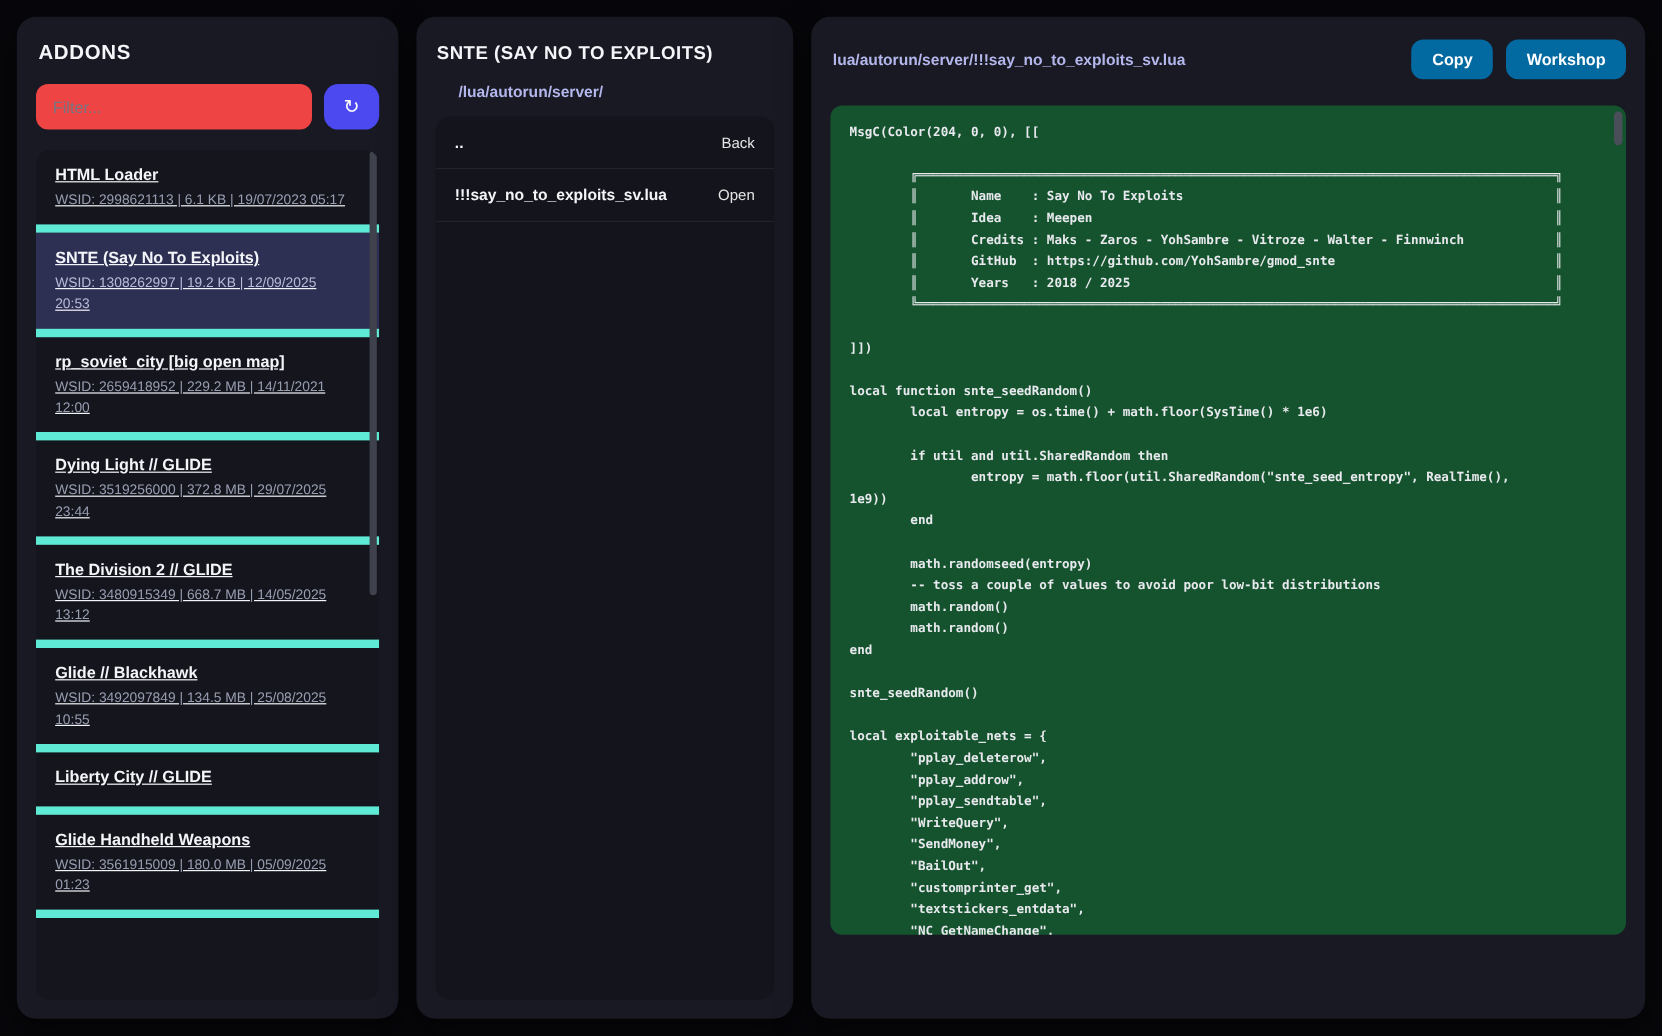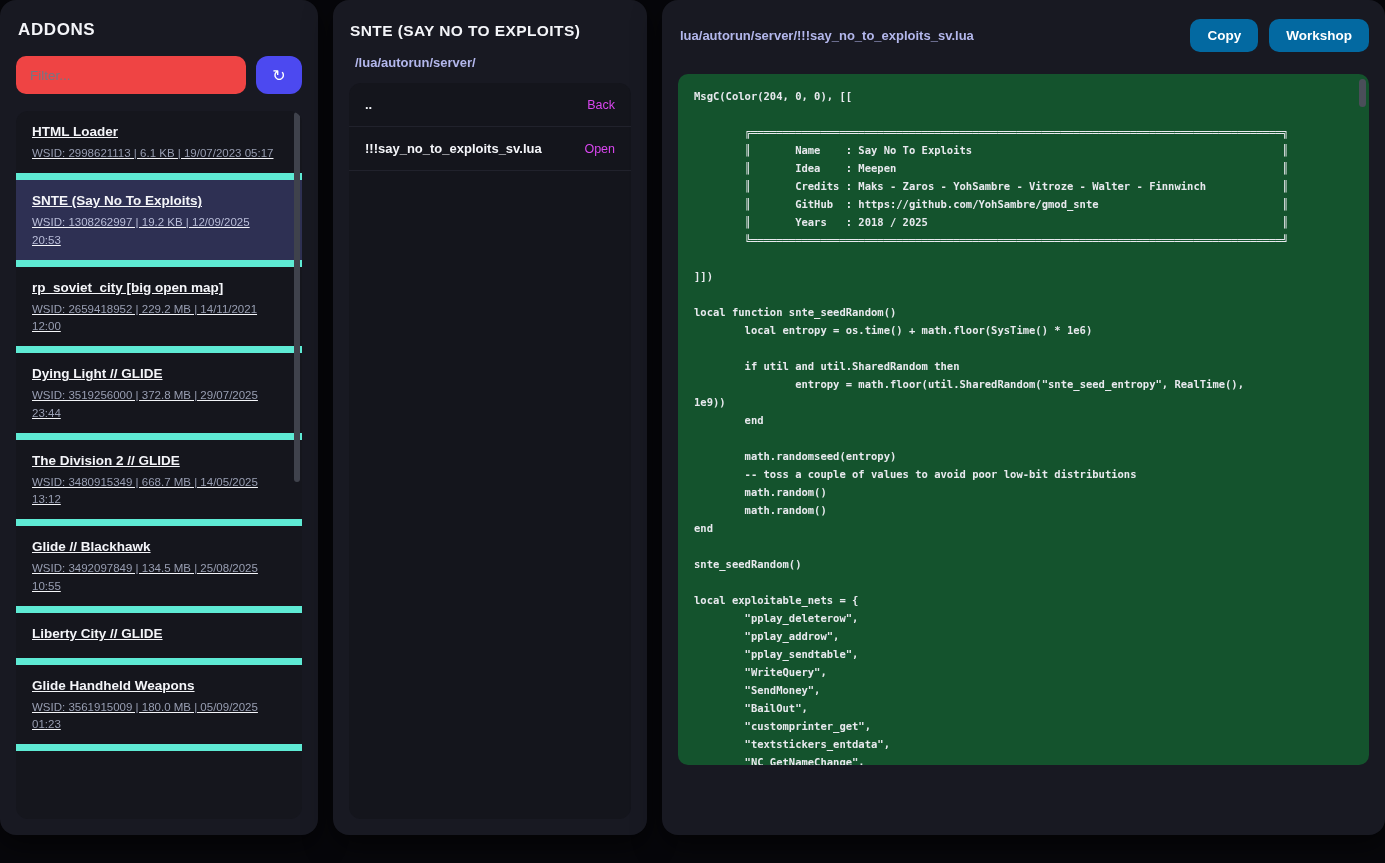--- a/index.html
+++ b/index.html
@@ -2,21 +2,21 @@
 <html><head>
 <meta charset="utf-8">
 <style>
   * { box-sizing: border-box; }
   html, body { margin: 0; padding: 0; background: #07070b; }
   body {
     width: 1385px; height: 863px; overflow: hidden;
     font-family: "Liberation Sans", sans-serif;
     color: #f4f5f9;
   }
-  .page { display: flex; gap: 15px; width: 1385px; height: 863px; }
+  .page { display: flex; gap: 15px; padding: 14px; width: 1385px; height: 863px; }
   .panel {
     background: #181922; border-radius: 16px; height: 835px;
     box-shadow: 0 10px 28px rgba(0,0,0,.55);
   }
 
   
   .addons-panel { width: 318px; padding: 16px; display: flex; flex-direction: column; }
   .panel-title {
     font-size: 17px; font-weight: 700; letter-spacing: .6px;
     color: #f4f5f9; margin: 4px 0 16px 2px;
@@ -43,28 +43,28 @@
   .addon-meta { font-size: 11.5px; line-height: 1.5; color: #989eb2; }
   .addon-row.selected .addon-meta { color: #b9bdd8; }
   .list-thumb {
     position: absolute; top: 1px; right: 2px; width: 6px; height: 370px;
     border-radius: 3px; background: #3f424c;
   }
 
   
   .files-panel { width: 314px; padding: 16px; display: flex; flex-direction: column; }
   .files-title { font-size: 15.5px; font-weight: 700; letter-spacing: .4px; margin: 6px 0 0 1px; }
-  .files-path { color: #b3b7ec; font-size: 13px; font-weight: 600; margin: 15px 0 13px 6px; }
+  .files-path { color: #b3b7ec; font-size: 13px; font-weight: 600; margin: 15px 0 13px 19px; }
   .file-list { flex: 1; background: #14151c; border-radius: 12px; overflow: hidden; }
   .file-row {
     display: flex; justify-content: space-between; align-items: center;
     padding: 14px 16px; border-bottom: 1px solid #21222c; cursor: pointer;
   }
   .file-name { font-size: 13px; font-weight: 700; color: #f4f5f9; }
-  .file-action { font-size: 12.5px; color: #d946ef; }
+  .file-action { font-size: 12.5px; color: #e5e5e5; }
 
   
   .viewer-panel { flex: 1; padding: 16px; display: flex; flex-direction: column; }
   .viewer-header {
     display: flex; justify-content: space-between; align-items: center;
     height: 38px; margin-bottom: 20px; gap: 20px;
   }
   .viewer-path { color: #b3b7ec; font-size: 13px; font-weight: 600; padding-left: 2px; }
   .viewer-actions { display: flex; gap: 11px; }
   .action-btn {

